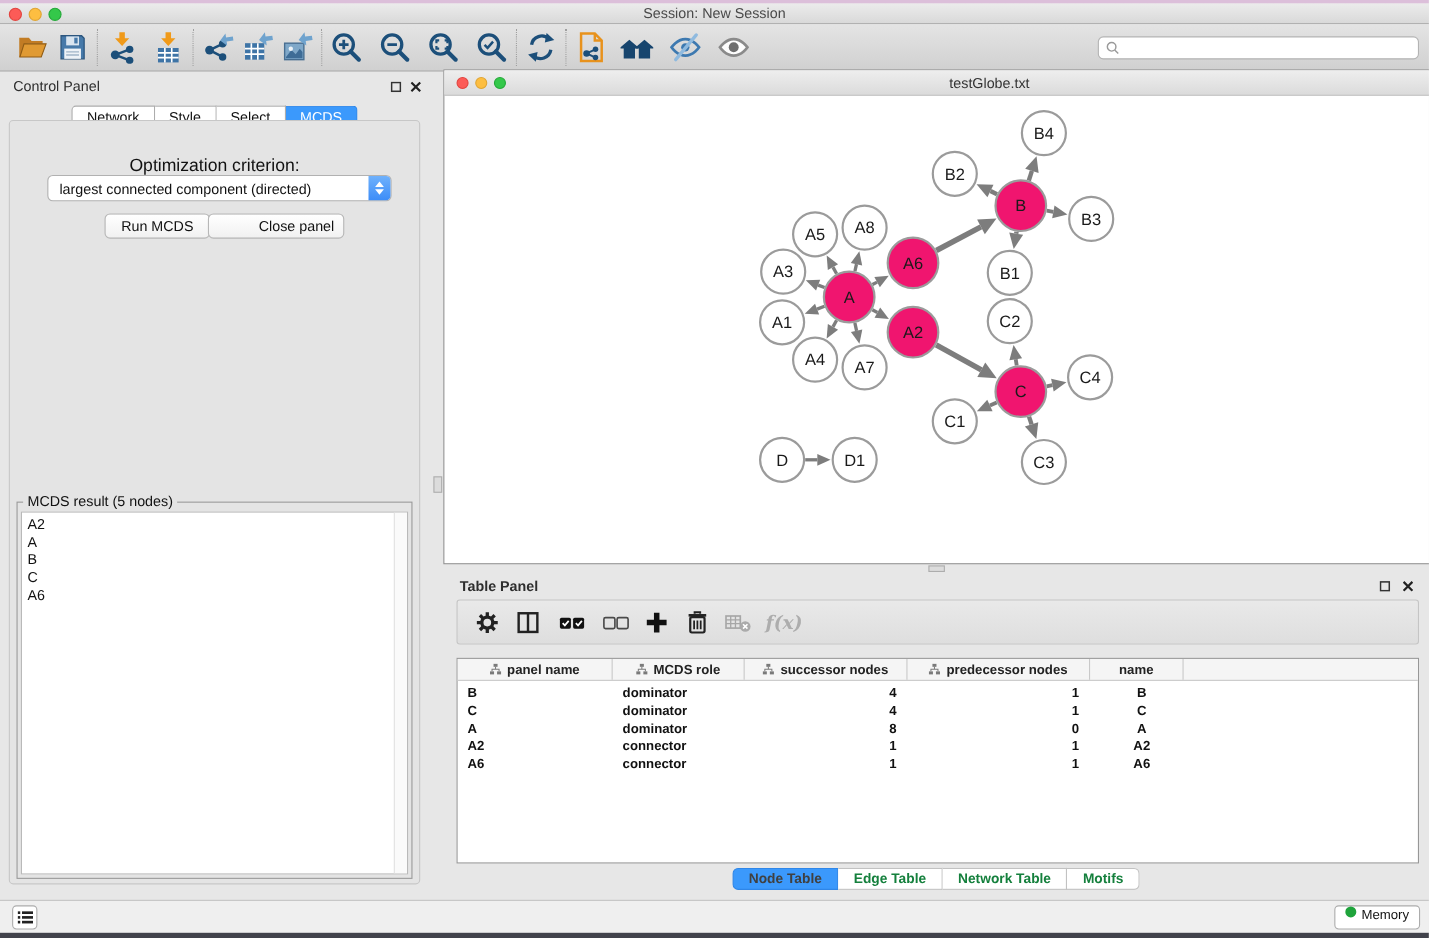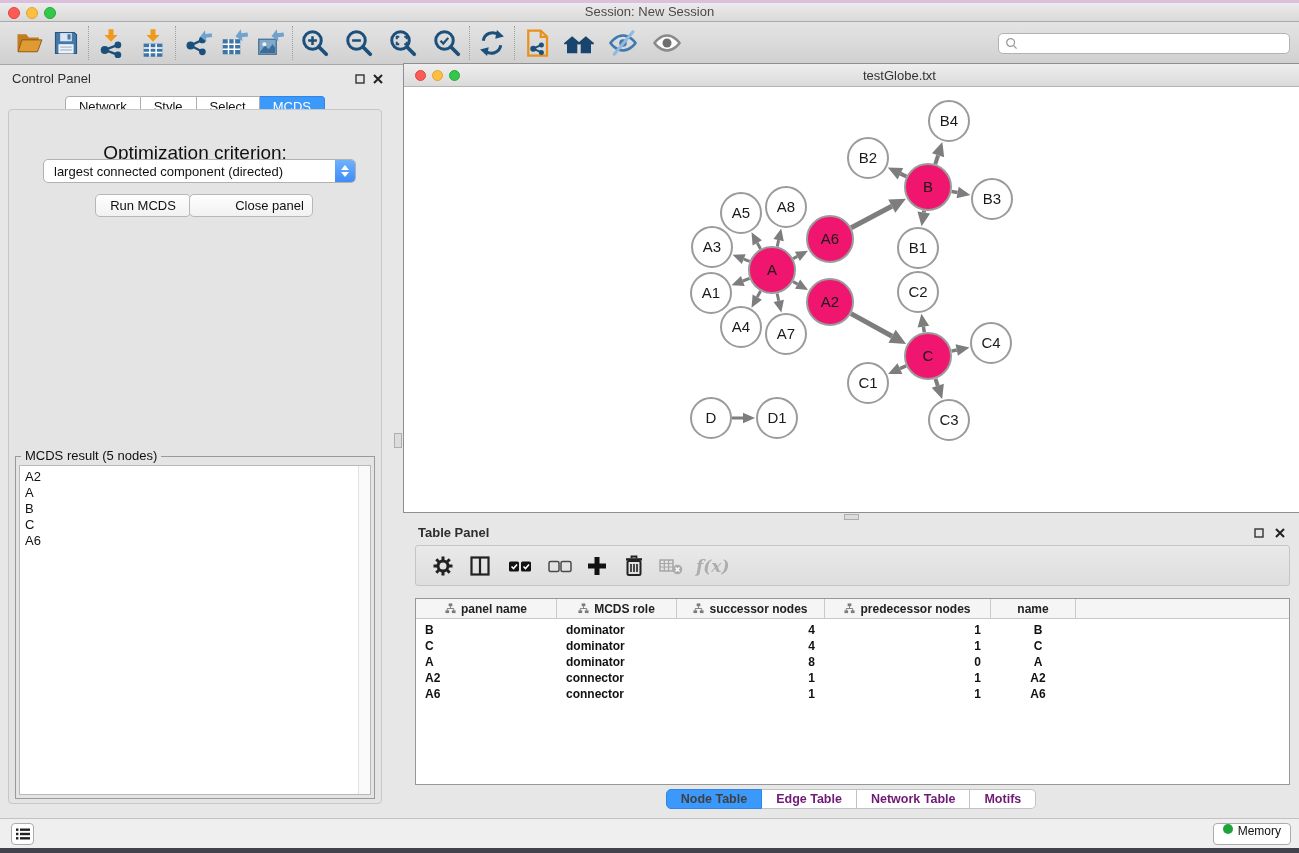--- a/index.html
+++ b/index.html
@@ -32,21 +32,21 @@
   .panel-title { position:absolute; top:6px; left:12px; font-size:13px; color:#2E2E2E; }
   .panel-btn { position:absolute; top:7px; width:13px; height:13px; display:flex; align-items:center; justify-content:center; }
   .cp-tabs { position:absolute; top:31px; left:0; width:100%; display:flex; justify-content:center; }
   .cp-tab { height:21px; line-height:19px; padding:0 13px; background:#fff; border:1px solid #ADADAD;
     border-left-width:0; font-size:13px; color:#111; text-align:left; }
   .cp-tab:first-child { border-left-width:1px; border-radius:4px 0 0 4px; }
   .cp-tab:last-child { border-radius:0 4px 4px 0; }
   .cp-tab.active { background:#3B99FC; border-color:#2F86E8; color:#fff; }
   .cp-inner { position:absolute; top:44px; left:8px; right:8px; bottom:8px;
     background:#E4E4E4; border:1px solid #C7C7C7; border-radius:4px; }
-  .opt-label { position:absolute; top:32px; width:100%; text-align:center; font-size:19px; color:#111; }
+  .opt-label { position:absolute; top:32px; width:100%; text-align:center; font-size:16px; color:#111; }
   .dropdown { position:absolute; top:49px; left:34px; width:313px; height:24px; background:#fff;
     border:1px solid #B1B1B1; border-radius:5px; display:flex; align-items:center; }
   .dropdown .val { flex:1; font-size:13px; color:#111; padding-left:10px; white-space:nowrap; overflow:hidden; }
   .dd-stepper { width:20px; height:22px; border-radius:0 4px 4px 0;
     background:linear-gradient(#6FB1FC,#3D8DF8); display:flex; flex-direction:column;
     align-items:center; justify-content:center; gap:2px; }
   .dd-stepper .up { width:0; height:0; border-left:4px solid transparent; border-right:4px solid transparent; border-bottom:5px solid #fff; }
   .dd-stepper .dn { width:0; height:0; border-left:4px solid transparent; border-right:4px solid transparent; border-top:5px solid #fff; }
   .cp-btn { position:absolute; top:84px; height:23px; background:linear-gradient(#FFFFFF,#F1F1F1);
     border:1px solid #B7B7B7; border-radius:5px; font-size:13px; color:#111;
@@ -91,21 +91,21 @@
     border-right:1px solid #C9C9C9; height:100%; }
   .th-filler { flex:1; }
   .tr { display:flex; height:16px; align-items:center; }
   .tbody { padding-top:3px; }
   .td { font-size:12px; color:#111; padding-left:9px; white-space:nowrap; }
   .td.num { text-align:right; padding-left:0; padding-right:10px; }
   .tcol-0 { width:141px; } .tcol-1 { width:120px; } .tcol-2 { width:148px; }
   .tcol-3 { width:166px; } .tcol-4 { width:85px;text-align:center; }
   .bottom-tabs { position:absolute; top:269px; left:0; width:100%; display:flex; justify-content:center; }
   .bt-tab { height:20px; line-height:18px; padding:0 14px; background:#fff; border:1px solid #C2C2C2;
-    border-left-width:0; font-size:12.5px; color:#701a75; }
+    border-left-width:0; font-size:12.5px; color:#15803d; }
   .bt-tab:first-child { border-left-width:1px; border-radius:5px 0 0 5px; }
   .bt-tab:last-child { border-radius:0 5px 5px 0; }
   .bt-tab.active { background:#3B99FC; border-color:#2F86E8; color:#404040; }
 
   
   .statusbar { position:absolute; top:818px; left:0; width:1299px; height:30px;
     background:#EFEFEF; border-top:1px solid #C2C2C2; }
   .sb-list-btn { position:absolute; top:4px; left:11px; width:23px; height:22px; background:#fff;
     border:1px solid #ACACAC; border-radius:4px; display:flex; align-items:center; justify-content:center; }
   .memory-btn { position:absolute; top:4px; right:8px; height:22px; padding:0 9px; background:#fff;

